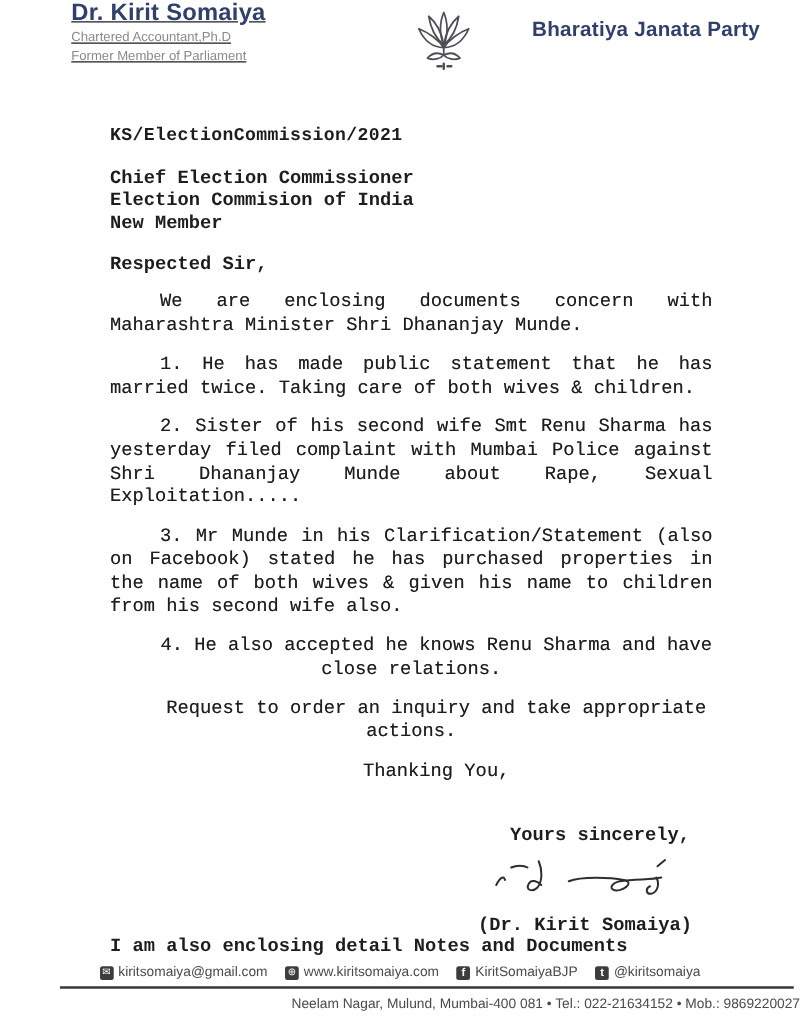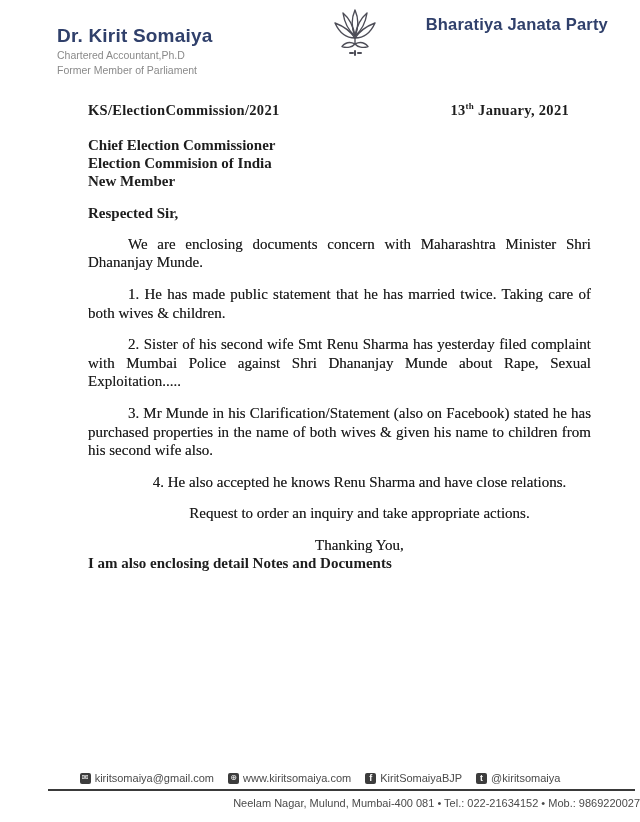--- a/index.html
+++ b/index.html
@@ -4,29 +4,29 @@
 <style>
   html,body { margin:0; padding:0; background:#e8e8e8; }
   .page {
     position:relative; width:640px; height:822px; margin:0 auto;
     background:#ffffff; overflow:hidden;
     font-family:"Liberation Serif", serif; color:#1d1d1d;
   }
 
   
   .header { position:relative; height:88px; font-family:"Liberation Sans", sans-serif; }
-  .hdr-left { position:absolute; left:57px; top:25px; }
+  .hdr-left { position:absolute; left:57px; top:0;text-decoration:underline; }
   .hdr-name { font-size:19px; font-weight:bold; color:#30406b; letter-spacing:.2px; }
   .hdr-sub { font-size:10.5px; color:#8a8a8a; line-height:12.5px; margin-top:2px; }
   .hdr-logo { position:absolute; left:332px; top:6px; width:46px; height:52px; }
   .hdr-logo svg { display:block; }
   .hdr-party { position:absolute; right:32px; top:15px; font-size:16.5px; font-weight:bold; color:#30406b; letter-spacing:.2px; }
 
   
-  .content { padding:0 49px 0 88px; }
+  .content { padding:0 70px 0 88px;font-family:Liberation Mono, monospace; }
   .refrow { display:flex; justify-content:space-between; align-items:baseline;
             margin-top:13px; font-weight:bold; font-size:14.5px; letter-spacing:.3px; }
   .refrow .date { margin-right:22px; }
   .refrow sup { font-size:9px; }
   .recipient { margin-top:17px; font-weight:bold; font-size:15px; line-height:18px; }
   .salutation { margin-top:15px; font-weight:bold; font-size:15px; }
   p.body { margin:13px 0 0 0; font-size:15px; line-height:18.6px;
            text-align:justify; text-indent:40px; text-shadow:0 0 .4px rgba(0,0,0,.55); }
   p.noj { text-align:center; }
 
@@ -72,39 +72,52 @@
         <path d="M18 47 h3 M23 45 v4 M26 47 h3" stroke-width="2"></path>
       </svg>
     </div>
     <div class="hdr-party">Bharatiya Janata Party</div>
   </div>
 
   <div class="content">
 
     <div class="refrow">
       <span>KS/ElectionCommission/2021</span>
-      <span class="date"><span>13</span><sup>th</sup> <span>January, 2021</span></span>
     </div>
 
     <div class="recipient">
       <div>Chief Election Commissioner</div>
       <div>Election Commision of India</div>
       <div>New Member</div>
     </div>
 
     <div class="salutation">Respected Sir,</div>
 
     <p class="body">We are enclosing documents concern with Maharashtra Minister Shri Dhananjay Munde.</p>
     <p class="body">1. He has made public statement that he has married twice. Taking care of both wives &amp; children.</p>
     <p class="body">2. Sister of his second wife Smt Renu Sharma has yesterday filed complaint with Mumbai Police against Shri Dhananjay Munde about Rape, Sexual Exploitation.....</p>
     <p class="body">3. Mr Munde in his Clarification/Statement (also on Facebook) stated he has purchased properties in the name of both wives &amp; given his name to children from his second wife also.</p>
     <p class="body noj">4. He also accepted he knows Renu Sharma and have close relations.</p>
     <p class="body noj">Request to order an inquiry and take appropriate actions.</p>
     <p class="body noj">Thanking You,</p>
 
+    <div class="sign-block">
+      <div class="closing">Yours sincerely,</div>
+      <div class="signature">
+        <svg width="150" height="44" viewBox="0 0 150 44" fill="none" stroke="#2e2e2e" stroke-width="1.6" stroke-linecap="round" stroke-linejoin="round">
+          <path d="M4 27 C7 21 10 19 11 23"></path>
+          <path d="M16 13 C20 11 26 11 29 13"></path>
+          <path d="M38 8 C41 15 41 24 37 29 C33 33 27 31 30 26 C32 22 37 24 40 27"></path>
+          <path d="M62 24 C72 20 96 21 106 23 C116 25 104 33 98 31 C94 29.5 97 25 103 24 C115 22 128 23 136 21"></path>
+          <path d="M132 21 C135 26 133 33 128 34 C124 34.6 123 30 127 28"></path>
+          <path d="M133 12 L139 7"></path>
+        </svg>
+      </div>
+      <div class="signatory">(Dr. Kirit Somaiya)</div>
+    </div>
 
     <div class="ps">I am also enclosing detail Notes and Documents</div>
   </div>
 
   <div class="footer">
     <div class="social">
       <span class="contact">
         <span class="icon-sq">✉</span>
         <span>kiritsomaiya@gmail.com</span>
       </span>

